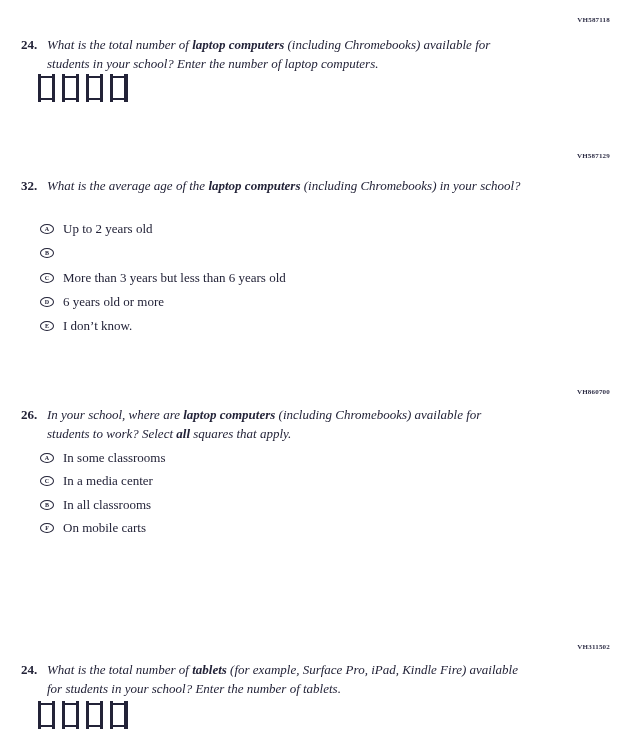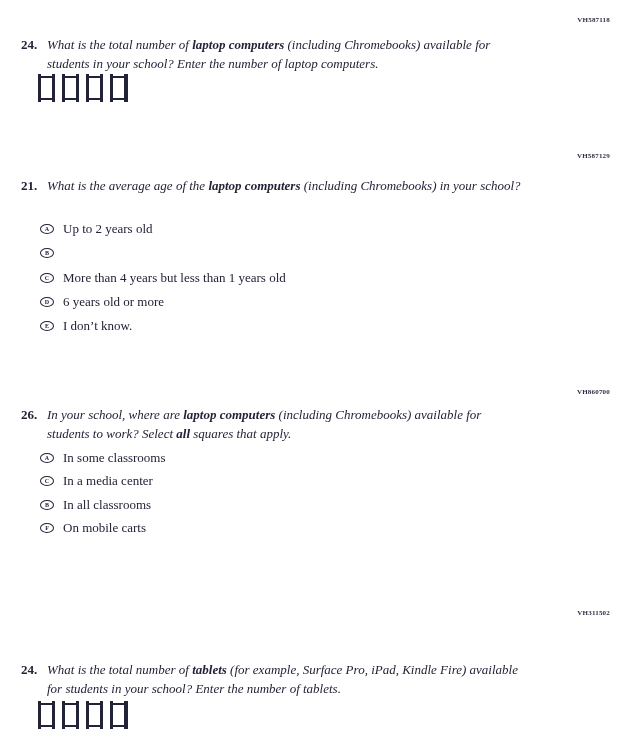--- a/index.html
+++ b/index.html
@@ -117,34 +117,34 @@
   </div>
   <div class="boxes" style="top:74px">
     <span class="dbox"></span>
     <span class="dbox"></span>
     <span class="dbox"></span>
     <span class="dbox"></span>
   </div>
 
   <div class="code" style="top:152px">VH587129</div>
   <div class="qblock" style="top:177px">
-    <span class="qnum">21.</span>
+    <span class="qnum">32.</span>
     <div class="qtext"><span>What is the average age of the </span><b>laptop computers</b><span> (including Chromebooks) in your school?</span></div>
   </div>
   <div class="opts sp25" style="top:217px">
     <div class="opt">
       <span class="oval">A</span>
       <span class="olabel">Up to 2 years old</span>
     </div>
     <div class="opt">
       <span class="oval">B</span>
     </div>
     <div class="opt">
       <span class="oval">C</span>
-      <span class="olabel">More than 4 years but less than 1 years old</span>
+      <span class="olabel">More than 3 years but less than 6 years old</span>
     </div>
     <div class="opt">
       <span class="oval">D</span>
       <span class="olabel">6 years old or more</span>
     </div>
     <div class="opt">
       <span class="oval">E</span>
       <span class="olabel">I don’t know.</span>
     </div>
   </div>
@@ -166,21 +166,21 @@
     <div class="opt">
       <span class="oval">B</span>
       <span class="olabel">In all classrooms</span>
     </div>
     <div class="opt">
       <span class="oval">F</span>
       <span class="olabel">On mobile carts</span>
     </div>
   </div>
 
-  <div class="code" style="top:609px">VH311502</div>
+  <div class="code" style="top:643px">VH311502</div>
   <div class="qblock" style="top:661px">
     <span class="qnum">24.</span>
     <div class="qtext"><span>What is the total number of </span><b>tablets</b><span> (for example, Surface Pro, iPad, Kindle Fire) available for students in your school? Enter the number of tablets.</span></div>
   </div>
   <div class="boxes" style="top:701px">
     <span class="dbox"></span>
     <span class="dbox"></span>
     <span class="dbox"></span>
     <span class="dbox"></span>
   </div>

